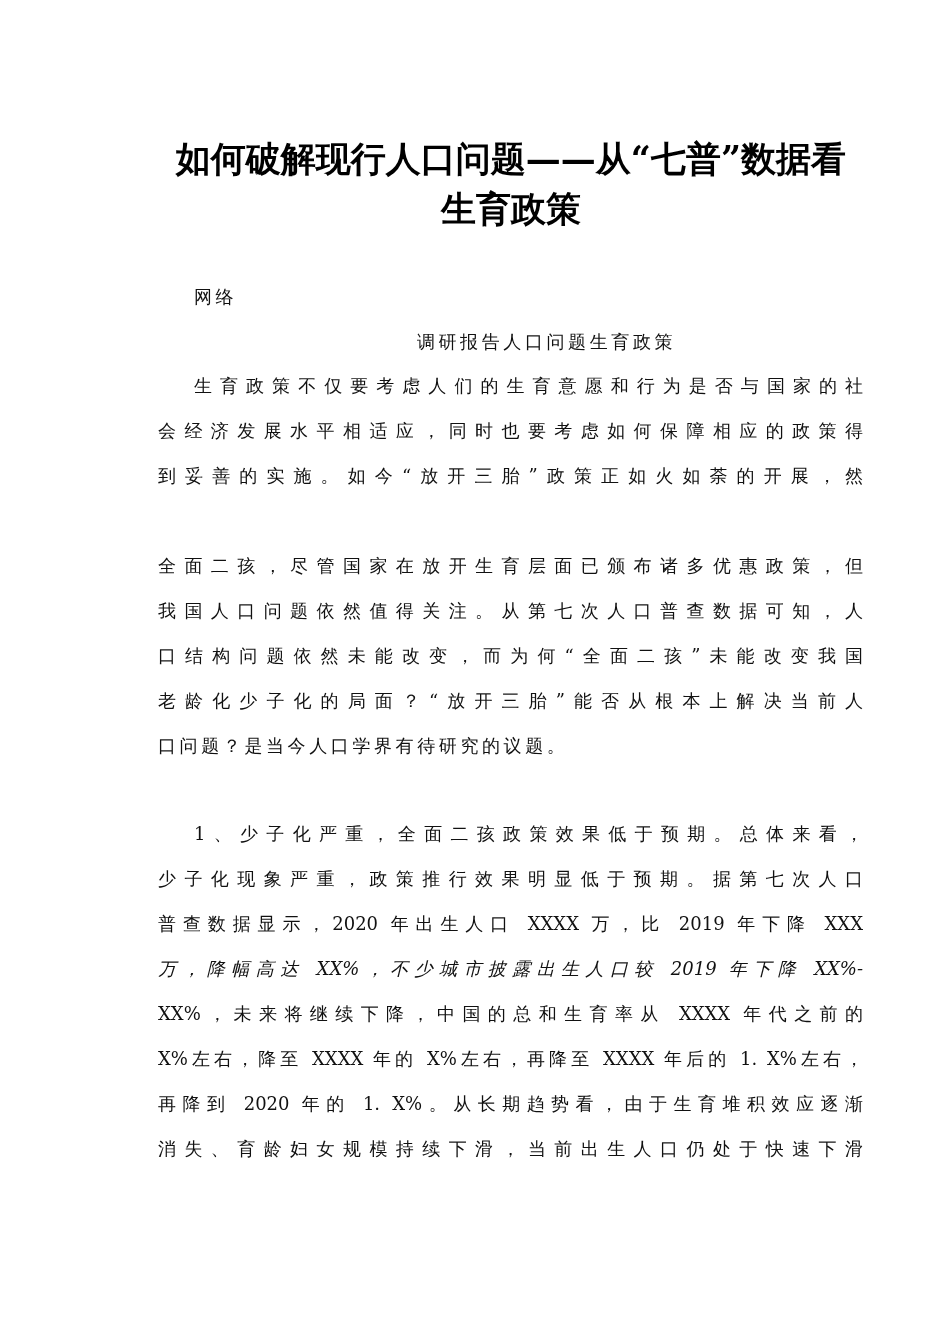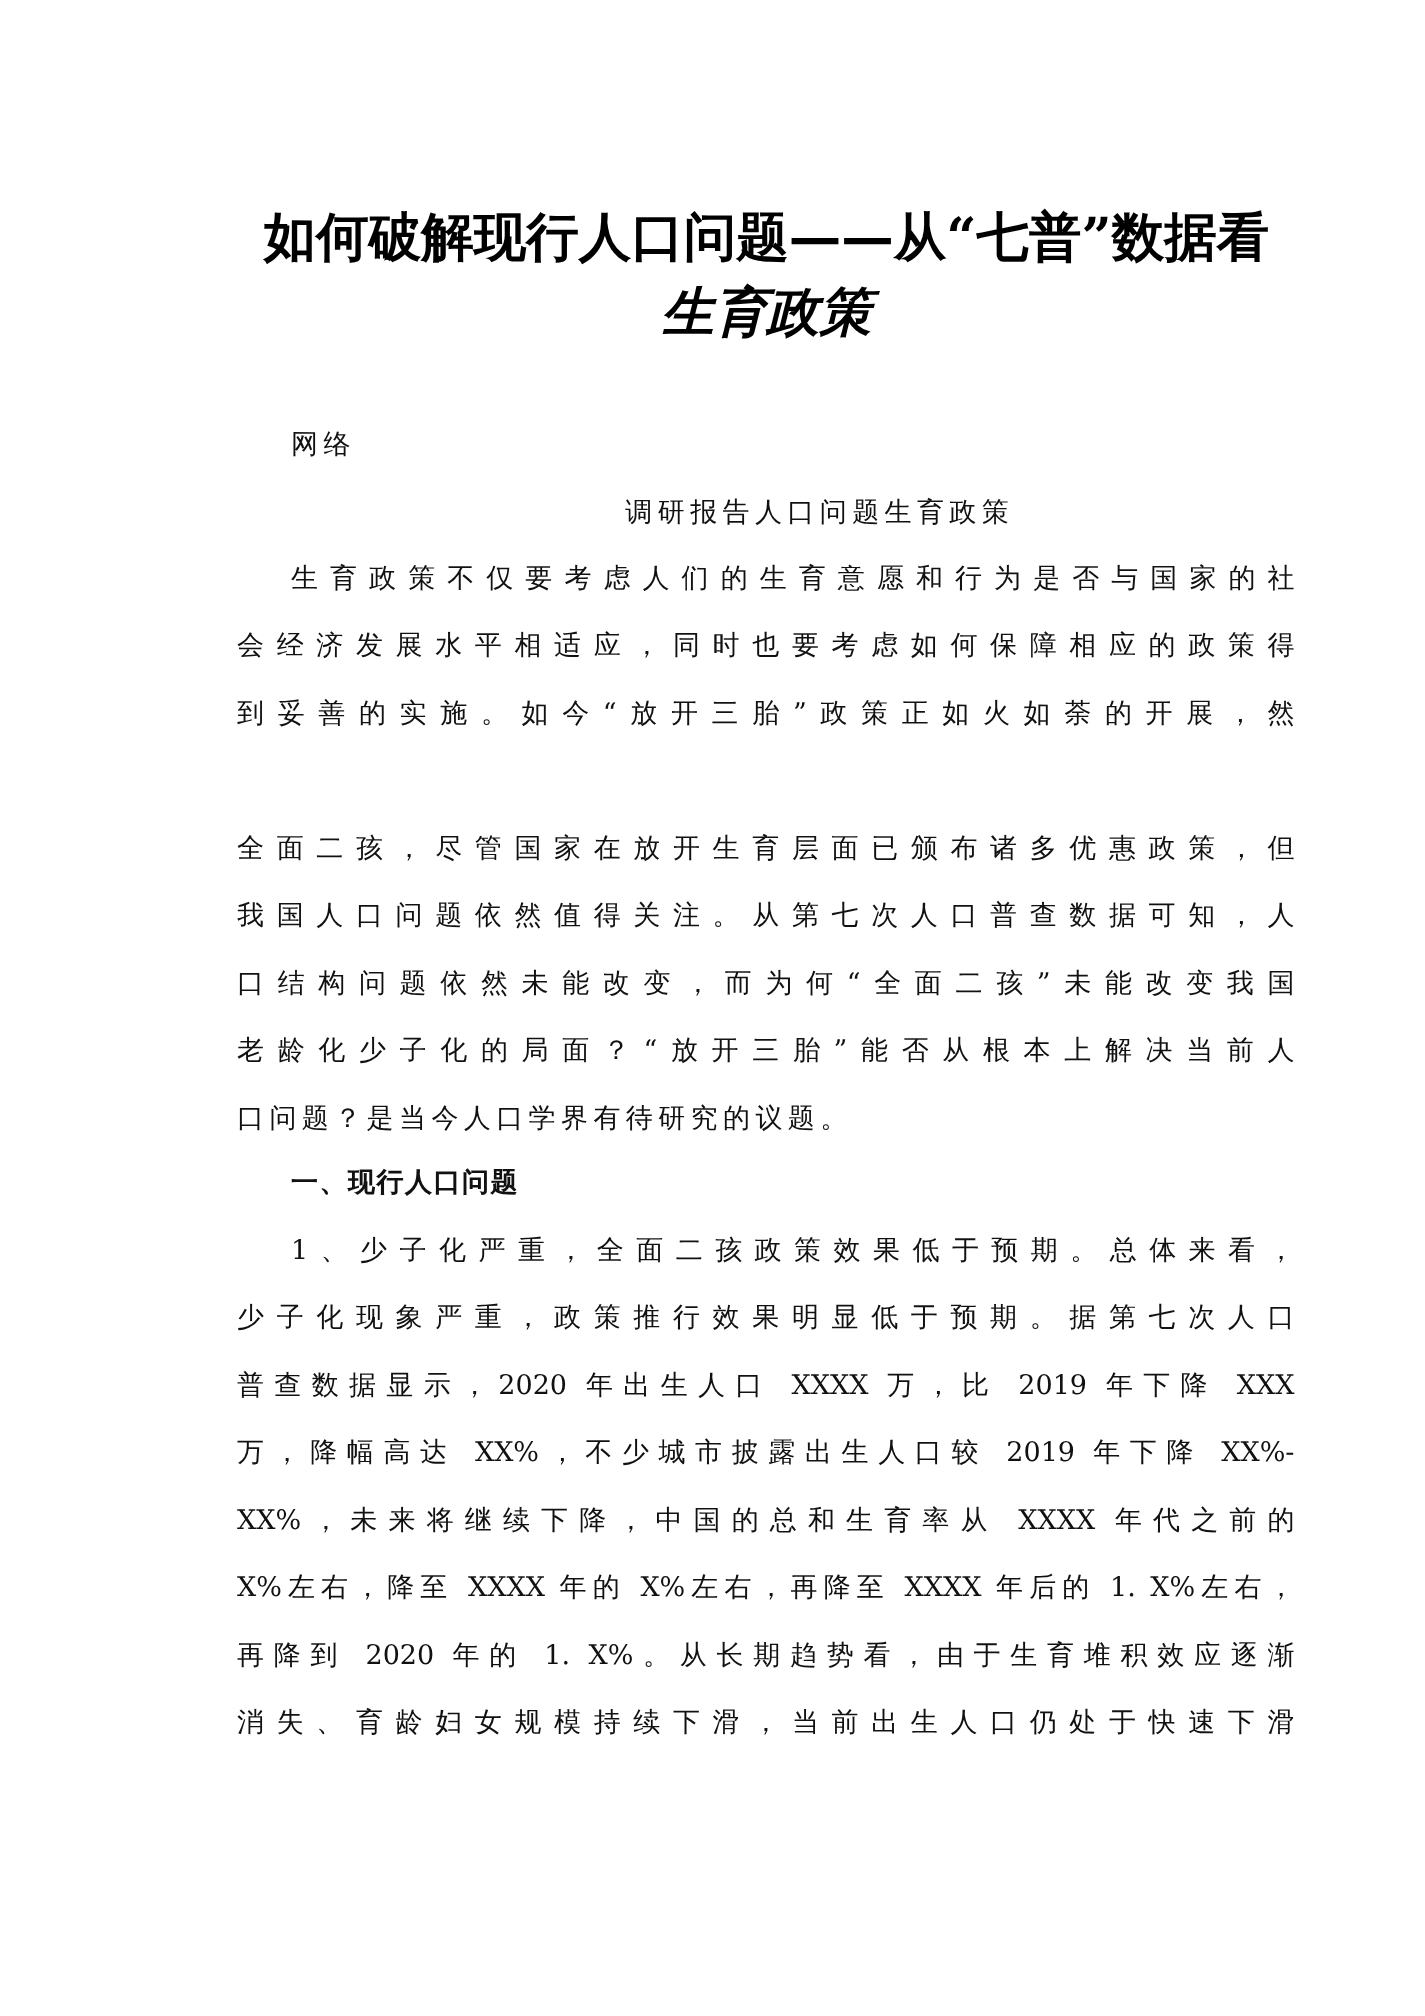--- a/index.html
+++ b/index.html
@@ -3,21 +3,21 @@
 <meta charset="utf-8">
 <style>
   html, body { margin: 0; padding: 0; background: #ffffff; }
   body { width: 950px; height: 1344px; position: relative; overflow: hidden;
          font-family: "DejaVu Serif", "Liberation Serif", serif; color: #111; }
   .page { position: absolute; left: 0; top: 0; width: 950px; height: 1064px; background: #fff; margin-left: 36px; }
   .title { position: absolute; left: 100px; width: 750px; text-align: center;
            font-family: "DejaVu Serif", "Liberation Serif", serif; font-weight: bold;
            font-size: 35px; line-height: 50px; letter-spacing: 0px; color: #000; }
   .title .l1 { position: absolute; left: 0; width: 750px; top: 0; white-space: nowrap; }
-  .title .l2 { position: absolute; left: 0; width: 750px; top: 50px; white-space: nowrap; font-style: italic; }
+  .title .l2 { position: absolute; left: 0; width: 750px; top: 50px; white-space: nowrap; }
   .line { position: absolute; left: 122px; width: 705px; font-size: 18px; line-height: 30px;
           white-space: nowrap; letter-spacing: 3.6px; color: #111; }
   .indent { left: 158px; }
   .heading { font-family: "DejaVu Sans", "Liberation Sans", sans-serif; font-weight: bold;
              letter-spacing: 1px; }
   .justify { text-align: justify; text-align-last: justify; letter-spacing: 0; }
 </style>
 </head>
 <body>
 
@@ -33,24 +33,23 @@
 
   <div class="line indent justify" style="top:371px; width:669px;">生育政策不仅要考虑人们的生育意愿和行为是否与国家的社</div>
   <div class="line justify" style="top:416px;">会经济发展水平相适应，同时也要考虑如何保障相应的政策得</div>
   <div class="line justify" style="top:461px;">到妥善的实施。如今“放开三胎”政策正如火如荼的开展，然</div>
   <div class="line justify" style="top:551px;">全面二孩，尽管国家在放开生育层面已颁布诸多优惠政策，但</div>
   <div class="line justify" style="top:596px;">我国人口问题依然值得关注。从第七次人口普查数据可知，人</div>
   <div class="line justify" style="top:641px;">口结构问题依然未能改变，而为何“全面二孩”未能改变我国</div>
   <div class="line justify" style="top:686px;">老龄化少子化的局面？“放开三胎”能否从根本上解决当前人</div>
   <div class="line" style="top:731px;">口问题？是当今人口学界有待研究的议题。</div>
 
-  <div class="line indent heading" style="top:774px;">一、现行人口问题</div>
 
   <div class="line indent justify" style="top:819px; width:669px;">1、少子化严重，全面二孩政策效果低于预期。总体来看，</div>
   <div class="line justify" style="top:864px;">少子化现象严重，政策推行效果明显低于预期。据第七次人口</div>
   <div class="line justify" style="top:909px;">普查数据显示，2020 年出生人口 XXXX 万，比 2019 年下降 XXX</div>
-  <div class="line justify" style="top:954px;">万，降幅高达 XX%，不少城市披露出生人口较 2019 年下降 XX%-</div>
+  <div class="line justify" style="top:954px;font-style:italic;">万，降幅高达 XX%，不少城市披露出生人口较 2019 年下降 XX%-</div>
   <div class="line justify" style="top:999px;">XX%，未来将继续下降，中国的总和生育率从 XXXX 年代之前的</div>
   <div class="line justify" style="top:1044px;">X%左右，降至 XXXX 年的 X%左右，再降至 XXXX 年后的 1. X%左右，</div>
   <div class="line justify" style="top:1089px;">再降到 2020 年的 1. X%。从长期趋势看，由于生育堆积效应逐渐</div>
   <div class="line justify" style="top:1134px;">消失、育龄妇女规模持续下滑，当前出生人口仍处于快速下滑</div>
 
 </div>
 
 </body></html>

